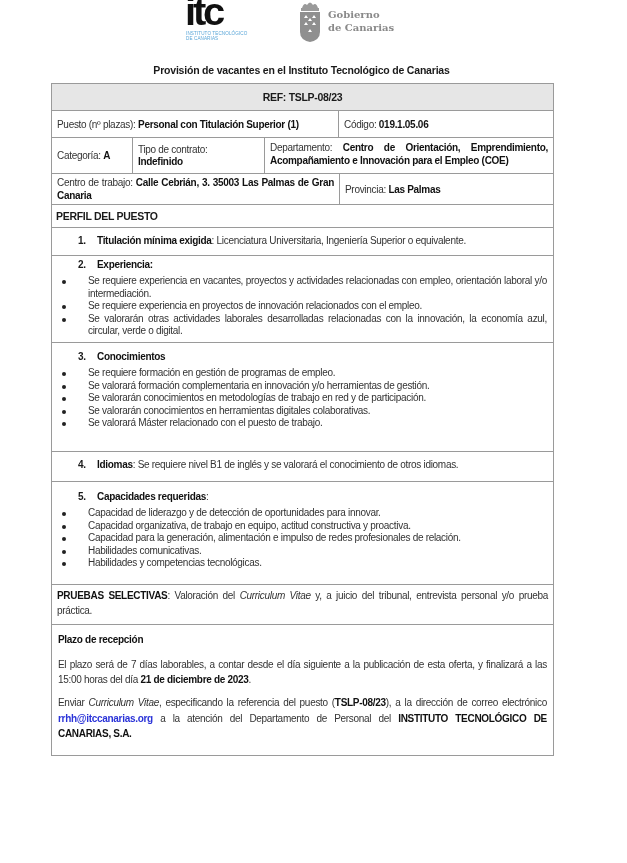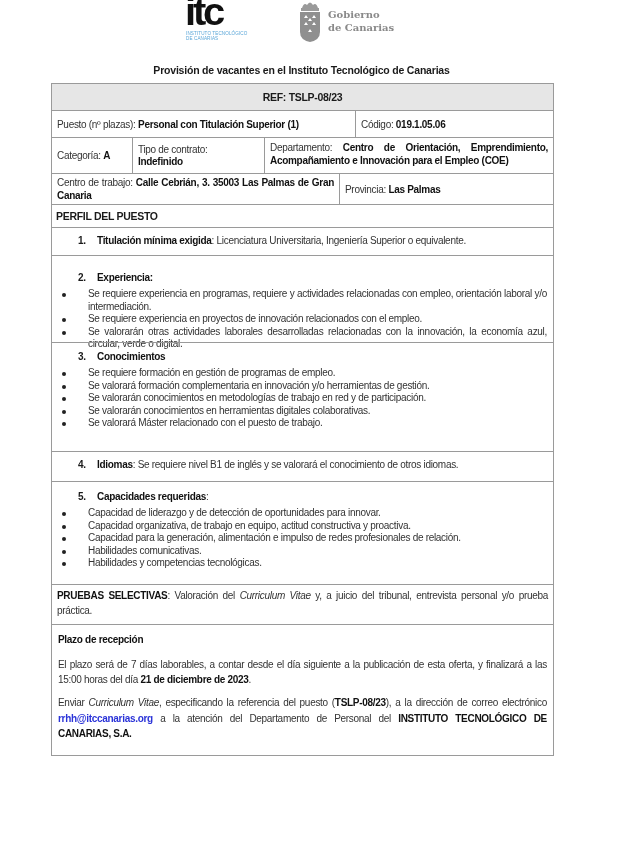--- a/index.html
+++ b/index.html
@@ -76,21 +76,21 @@
 
 <div class="doc-title">Provisión de vacantes en el Instituto Tecnológico de Canarias</div>
 
 <div class="tbl">
   <div class="row ref-row">REF:  TSLP-08/23</div>
 
   <div class="row" style="height:27px;">
     <div class="cell" style="left:0;width:287px;">
       <span class="lbl">Puesto (nº plazas): </span>&nbsp;<span class="b">Personal con Titulación Superior (1)</span>
     </div>
-    <div class="cell vline" style="left:303px;right:0;">
+    <div class="cell vline" style="left:286px;right:0;">
       <span class="lbl">Código: </span>&nbsp;<span class="b">019.1.05.06</span>
     </div>
   </div>
 
   <div class="row" style="height:36px;">
     <div class="cell" style="left:0;width:97px;">
       <span class="lbl">Categoría: </span>&nbsp;<span class="b">A</span>
     </div>
     <div class="cell vline" style="left:80px;width:115px;flex-direction:column;align-items:flex-start;justify-content:center;line-height:12px;">
       <span class="lbl">Tipo de contrato:</span>
@@ -109,26 +109,26 @@
       <span class="lbl">Provincia: </span>&nbsp;<span class="b">Las Palmas</span>
     </div>
   </div>
 
   <div class="row perfil-head">PERFIL DEL PUESTO</div>
 
   <div class="row num-row" style="height:28px;">
     <span class="num">1.</span><span class="b">Titulación mínima exigida</span><span class="lbl">: Licenciatura Universitaria, Ingeniería Superior o equivalente.</span>
   </div>
 
-  <div class="row" style="height:87px;padding-top:15px;">
+  <div class="row" style="height:87px;padding-top:2px;">
     <div style="padding-left:26px;line-height:13px;">
       <span class="num">2.</span><span class="b">Experiencia:</span>
     </div>
     <ul class="list">
-      <li>Se requiere experiencia en programas, requiere y actividades relacionadas con empleo, orientación laboral y/o intermediación.</li>
+      <li>Se requiere experiencia en vacantes, proyectos y actividades relacionadas con empleo, orientación laboral y/o intermediación.</li>
       <li>Se requiere experiencia en proyectos de innovación relacionados con el empleo.</li>
       <li>Se valorarán otras actividades laborales desarrolladas relacionadas con la innovación, la economía azul, circular, verde o digital.</li>
     </ul>
   </div>
 
   <div class="row" style="height:109px;padding-top:7px;">
     <div style="padding-left:26px;line-height:13px;">
       <span class="num">3.</span><span class="b">Conocimientos</span>
     </div>
     <ul class="list">

